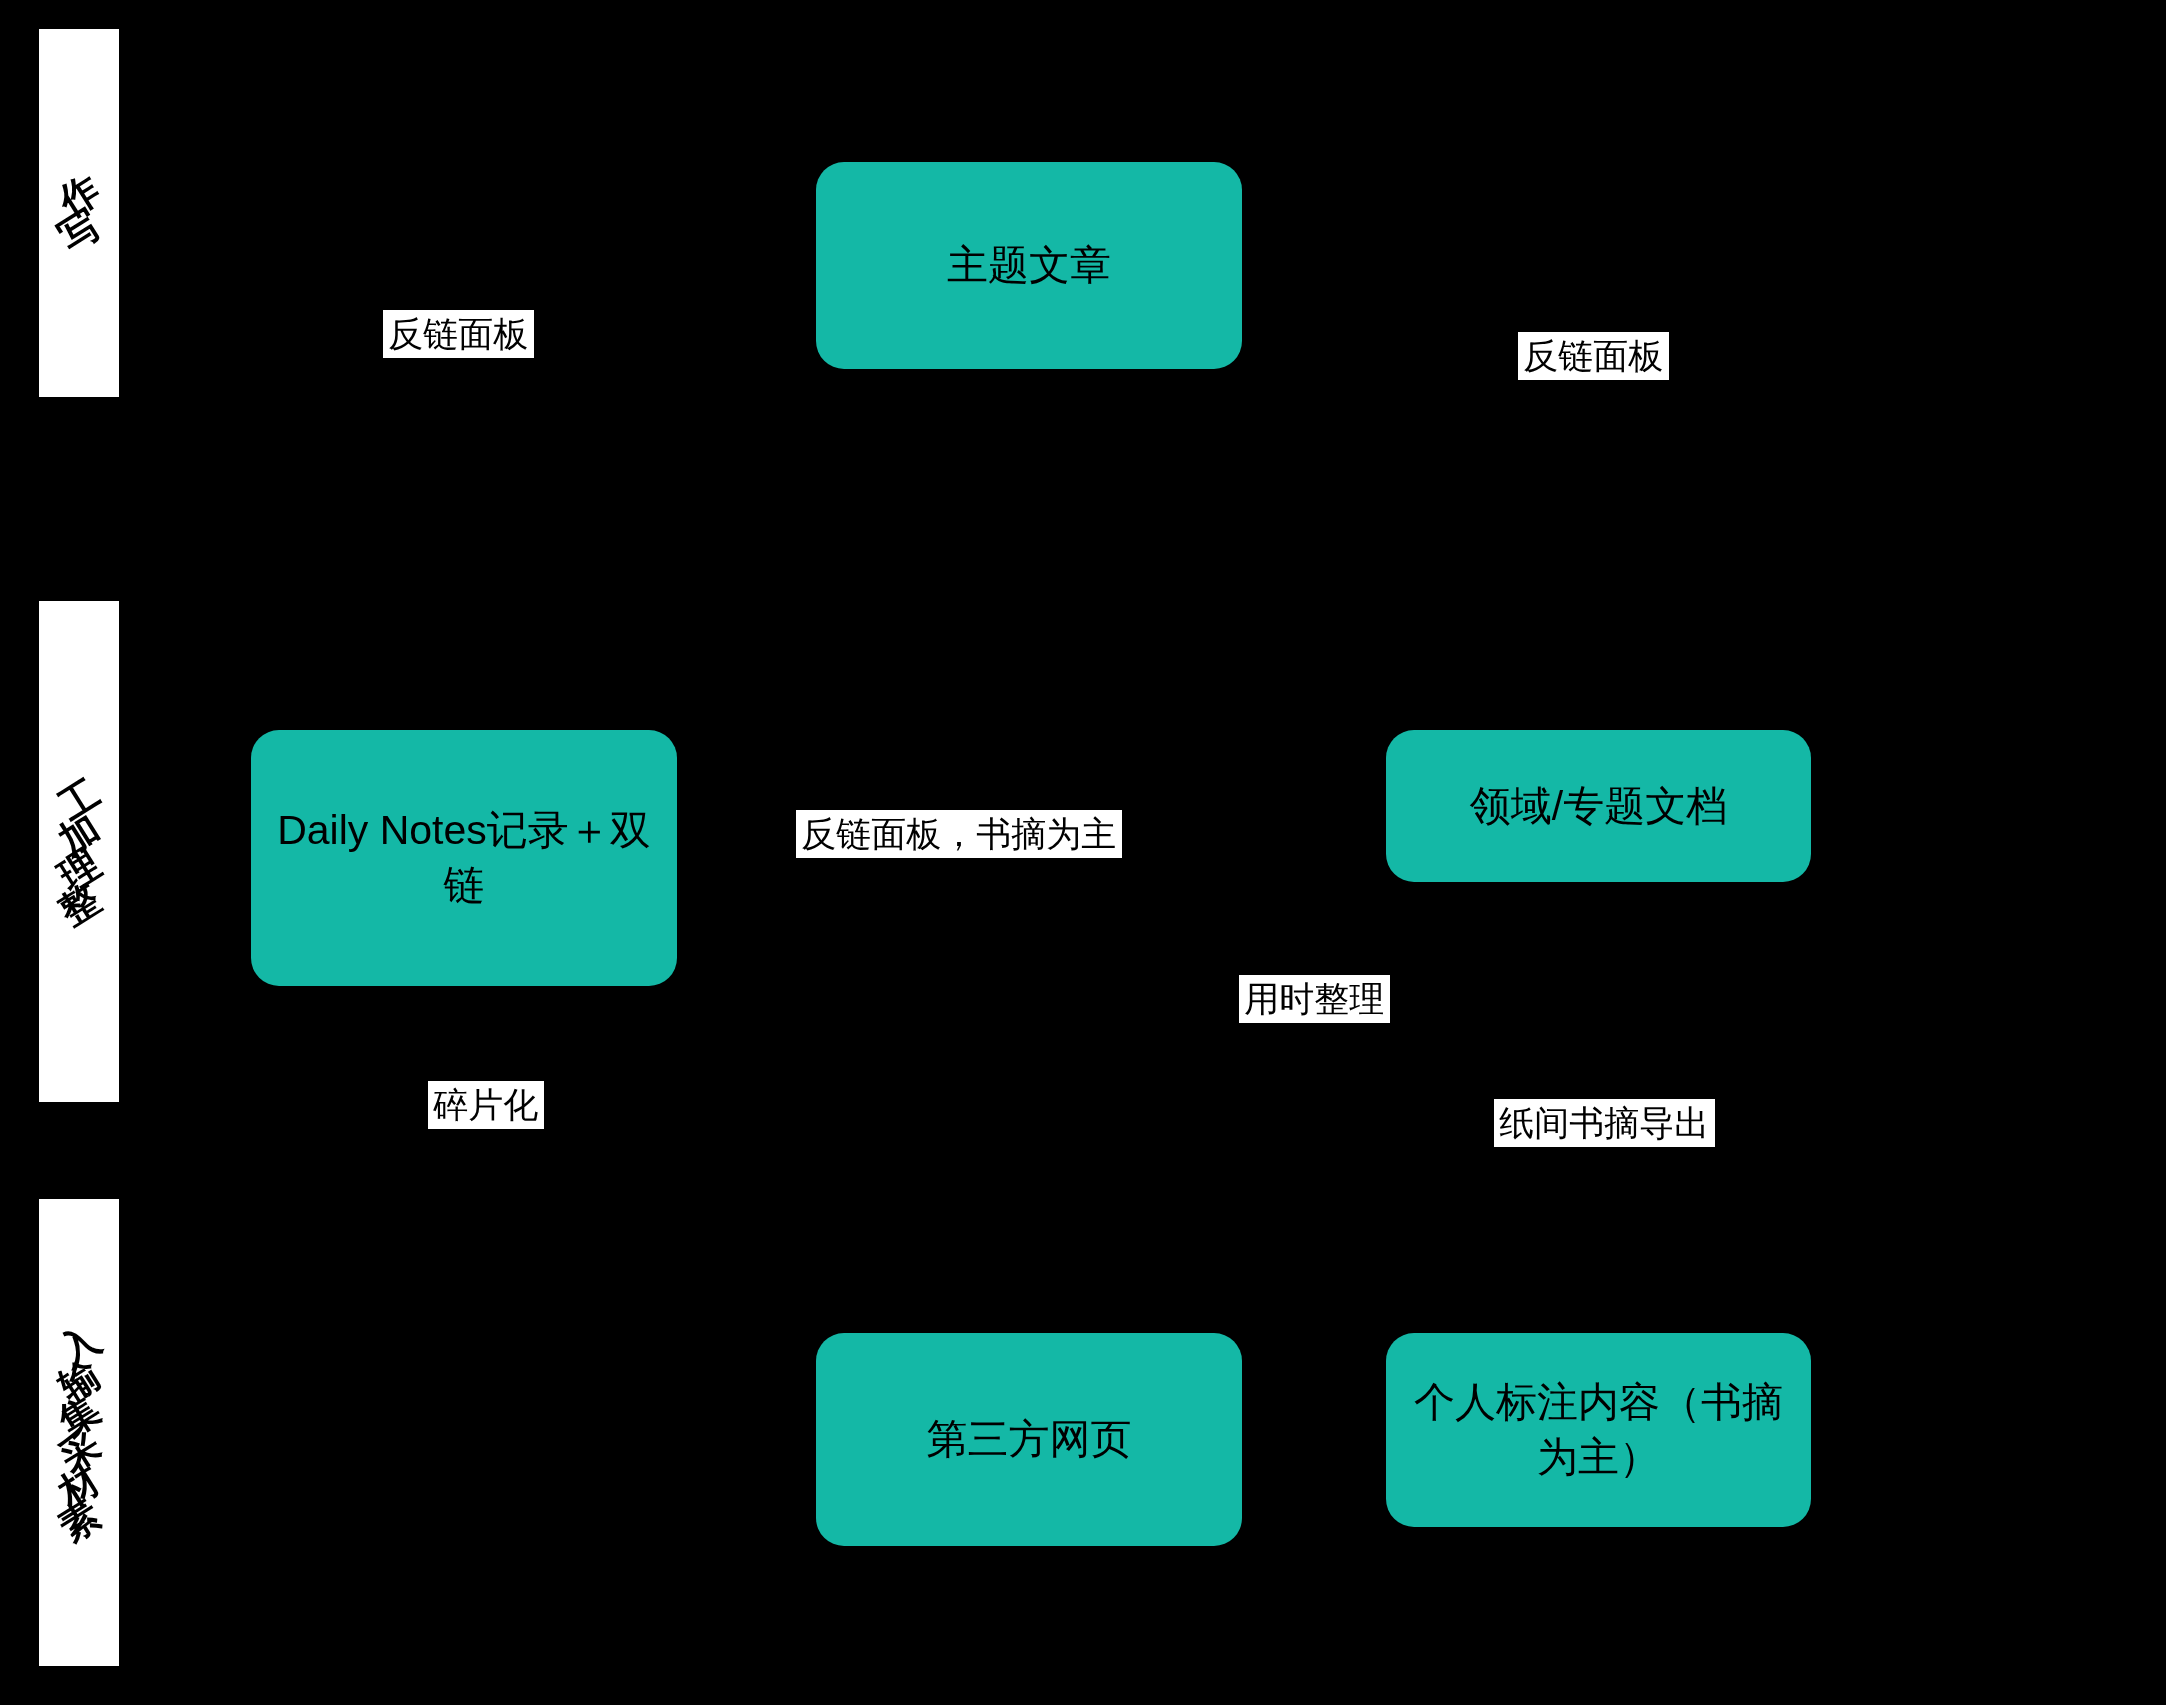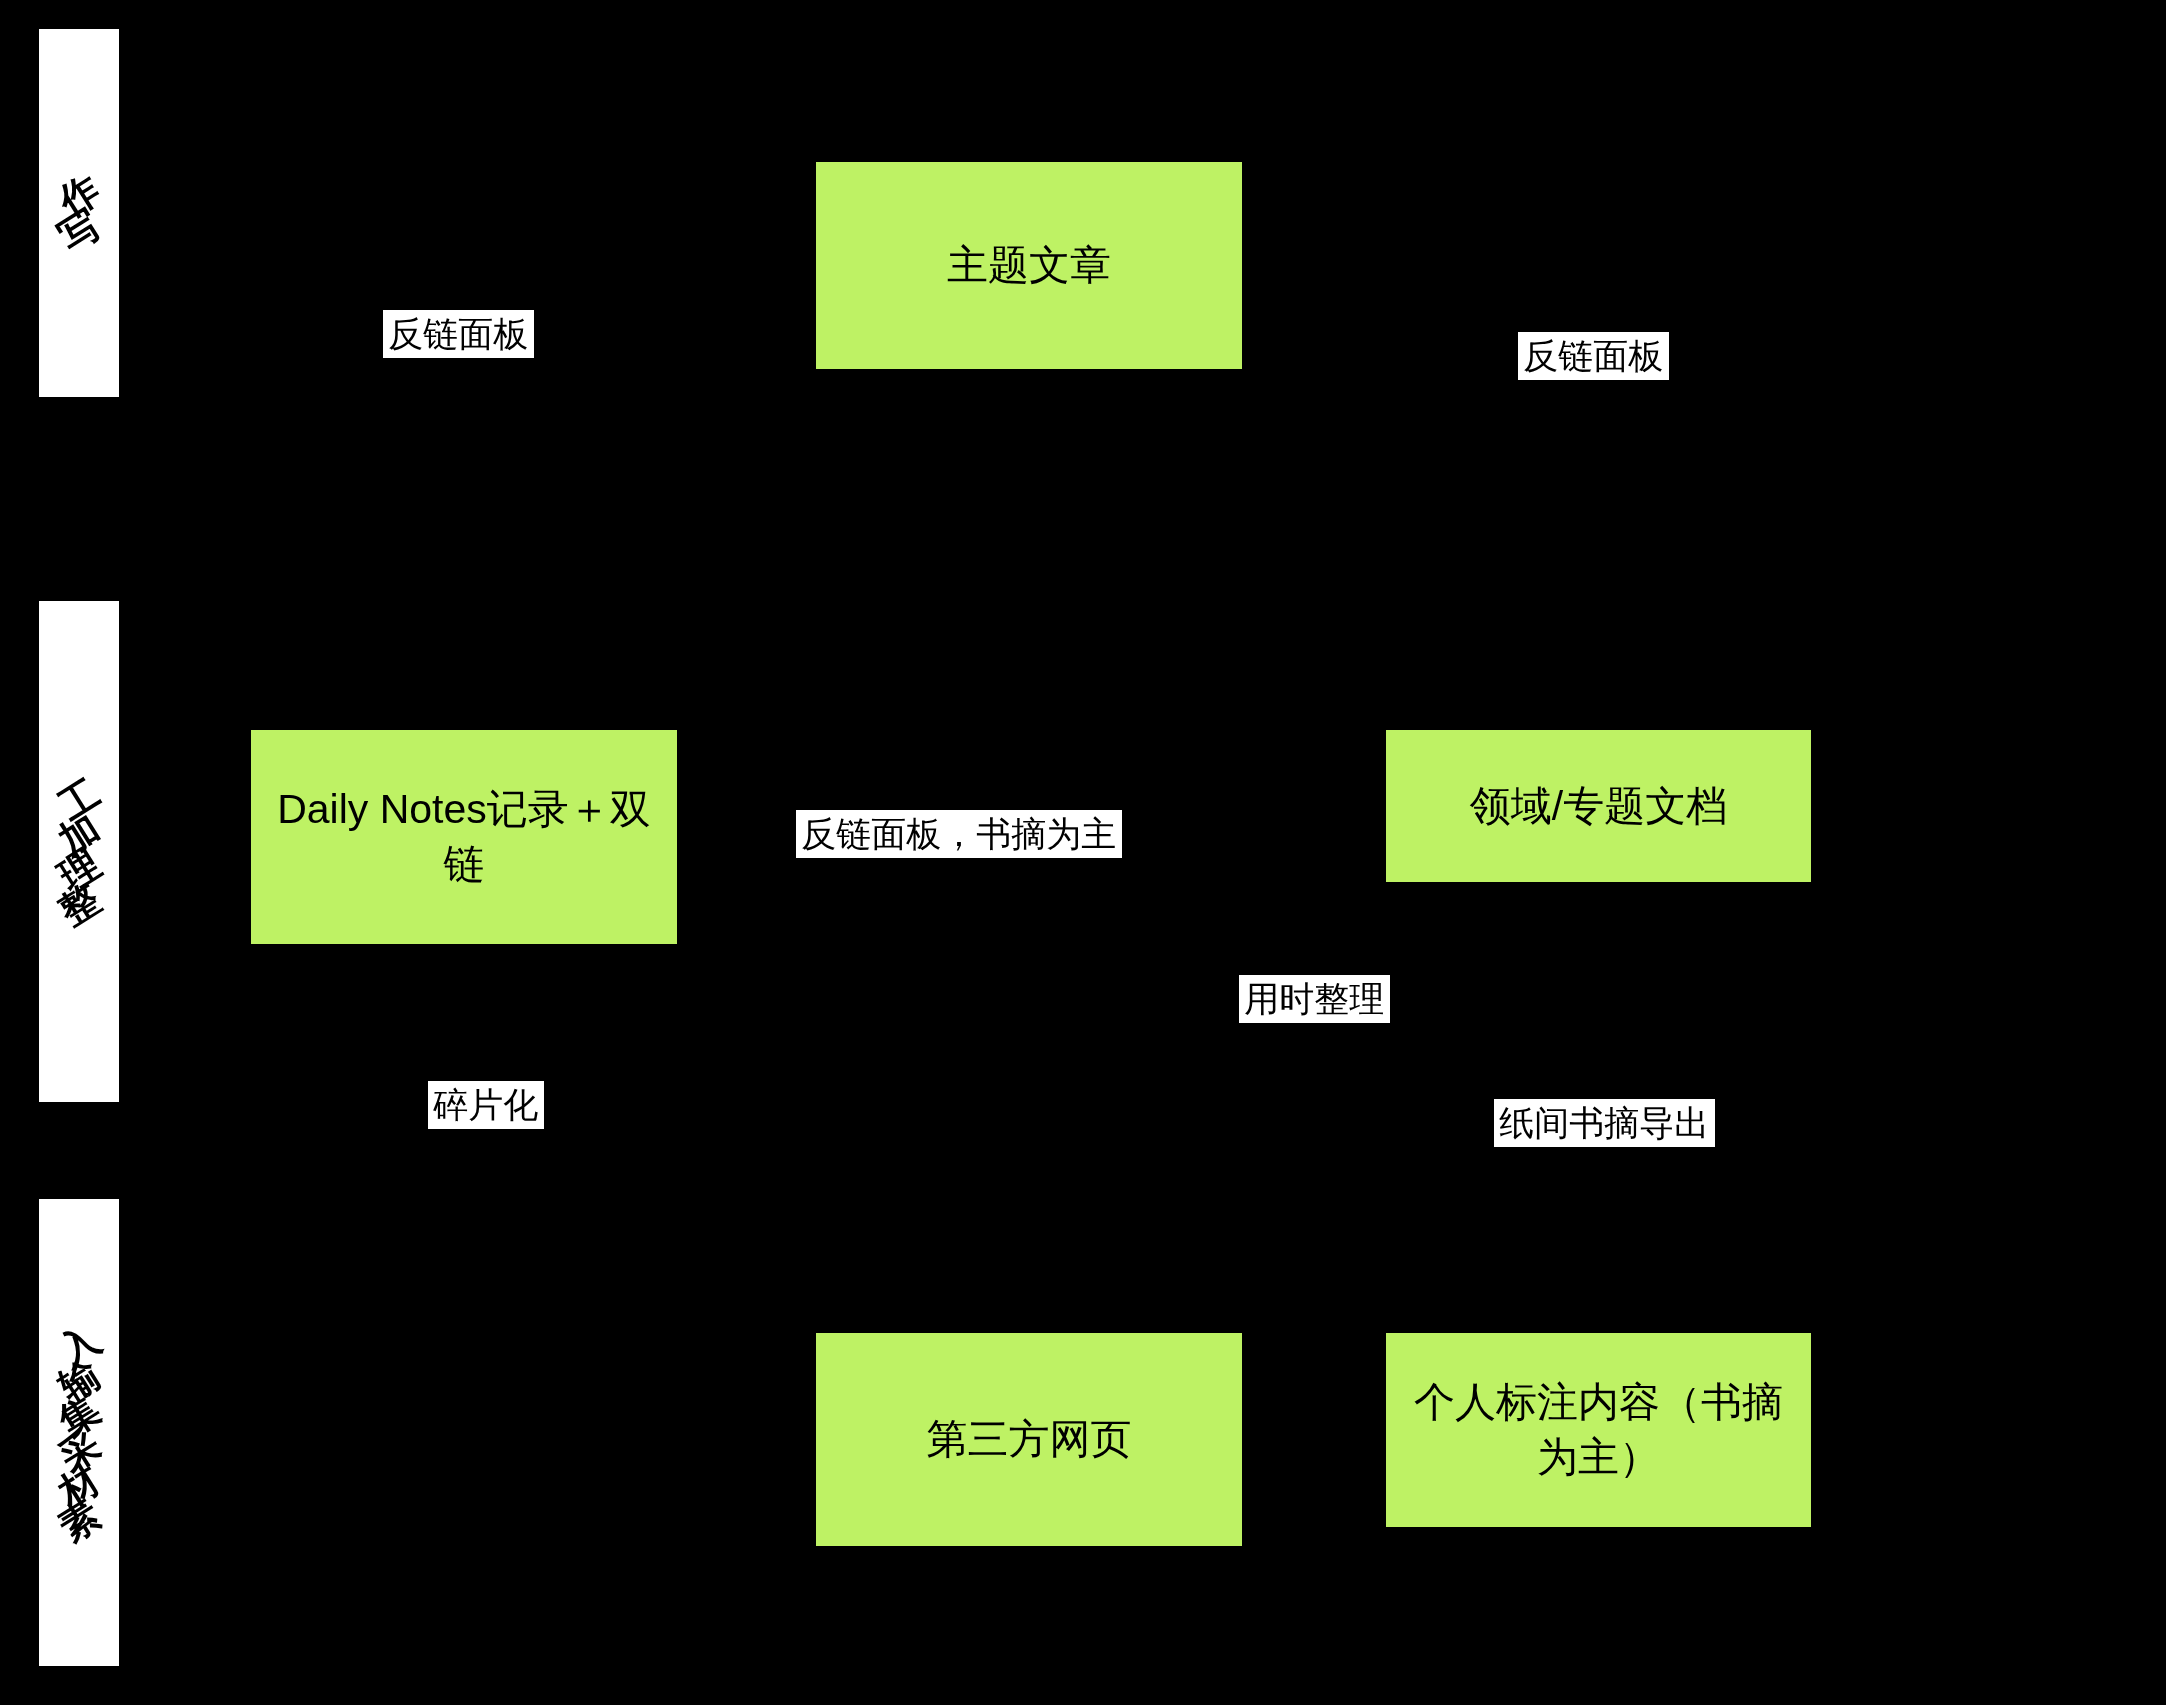--- a/index.html
+++ b/index.html
@@ -4,22 +4,22 @@
 <style>
   html,body{margin:0;padding:0;background:#000;}
   #canvas{position:relative;width:2167px;height:1706px;background:#000;overflow:hidden;
           font-family:"Liberation Sans",sans-serif;}
   
   .lane{position:absolute;background:#fff;display:flex;flex-direction:column;
         align-items:center;justify-content:center;}
   .vchar{display:block;font-size:39px;line-height:35px;font-weight:700;color:#000;
          transform:rotate(-32deg);}
   
-  .node{position:absolute;background:#bef264;display:flex;align-items:center;
-        justify-content:center;text-align:center;color:#000;}
+  .node{position:absolute;background:#14b8a6;display:flex;align-items:center;
+        justify-content:center;text-align:center;color:#000;border-radius:28px;}
   .node .node-label{font-size:41px;line-height:55px;padding:0 12.4px;color:#000;}
   
   .chip{position:absolute;background:#fff;color:#000;font-size:35px;line-height:48px;
         padding:0 5.3px;white-space:nowrap;}
 </style>
 </head>
 <body>
 
 <div id="canvas">
 
@@ -47,21 +47,21 @@
         <span class="vchar">采</span>
         <span class="vchar">材</span>
         <span class="vchar">素</span>
       </div>
   </div>
 
   <div class="node" style="left:816px;top:162px;width:426px;height:207px;">
     <span class="node-label">主题文章</span>
   </div>
 
-  <div class="node" style="left:251px;top:730px;width:426px;height:214px;">
+  <div class="node" style="left:251px;top:730px;width:426px;height:256px;">
     <span class="node-label">Daily Notes记录＋双链</span>
   </div>
 
   <div class="node" style="left:1386px;top:730px;width:425px;height:152px;">
     <span class="node-label">领域/专题文档</span>
   </div>
 
 
   <div class="node" style="left:816px;top:1333px;width:426px;height:213px;">
     <span class="node-label">第三方网页</span>

